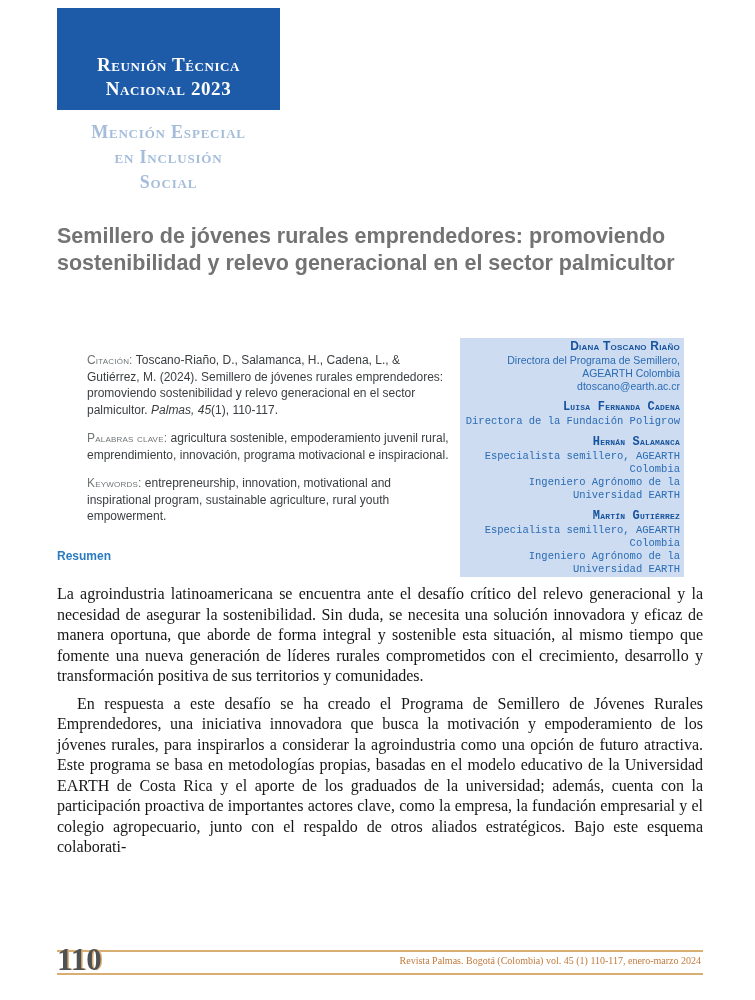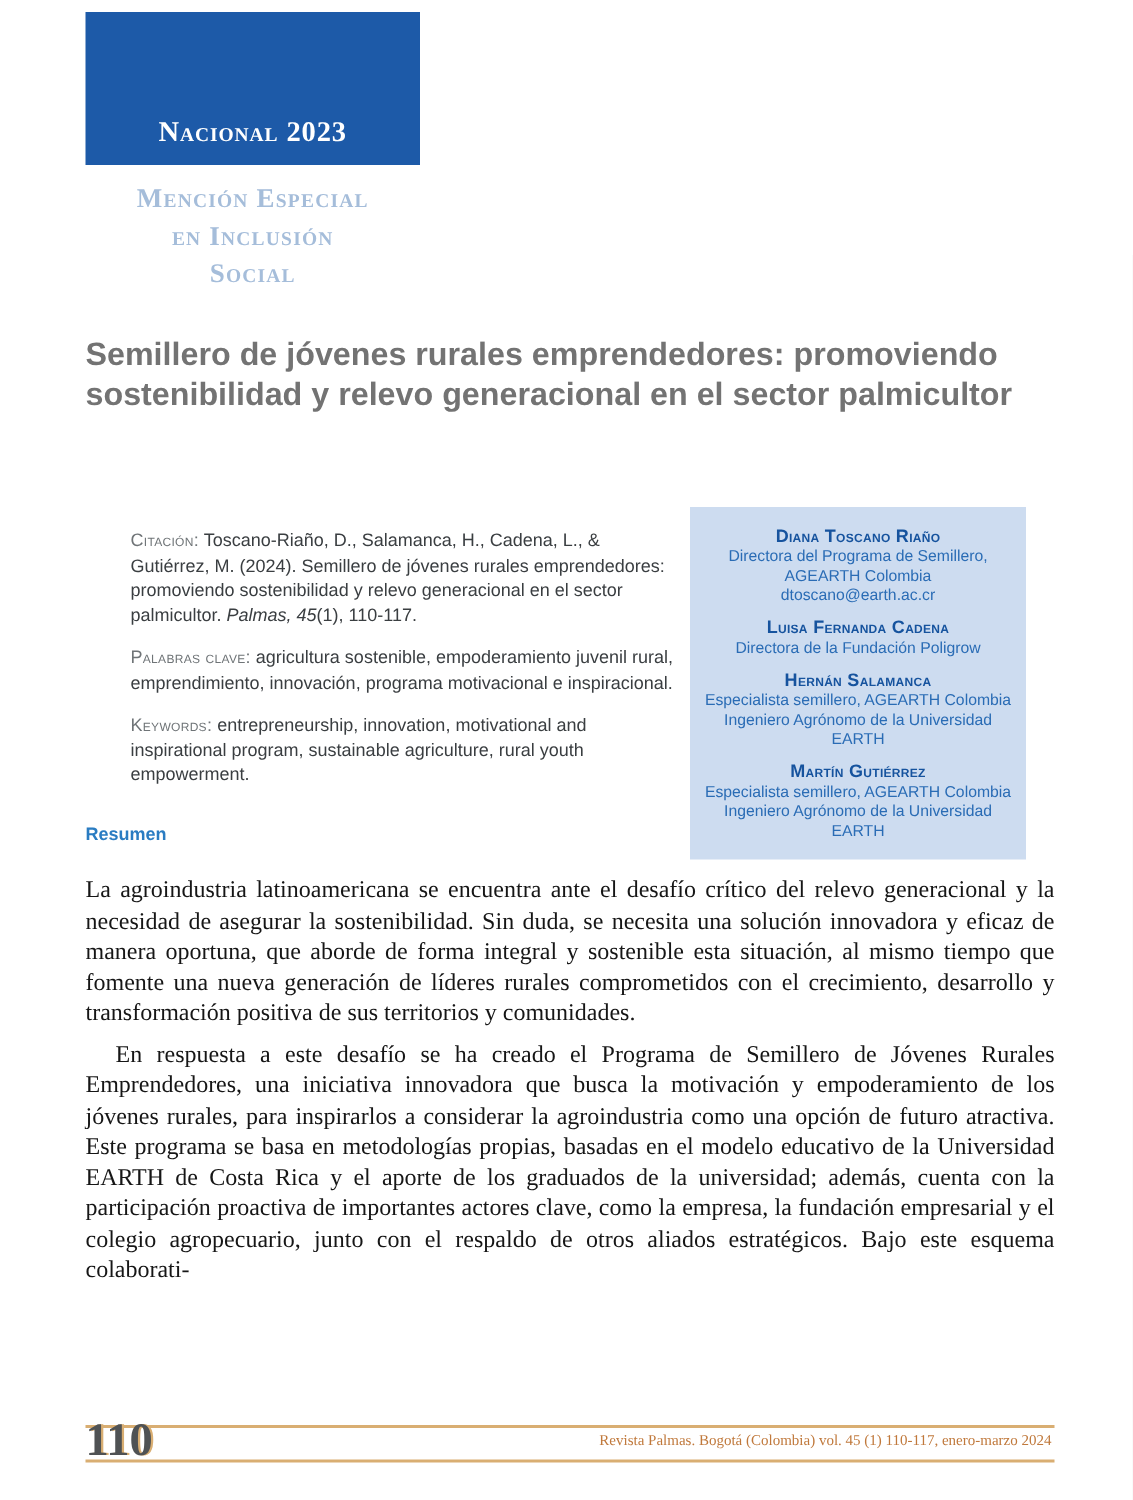--- a/index.html
+++ b/index.html
@@ -32,22 +32,22 @@
   .title-es{position:absolute;left:57px;top:223px;width:650px;
     font-size:21.5px;line-height:27px;font-weight:700;color:#737373;}
   .title-en{position:absolute;left:57px;top:289px;width:650px;
     font-size:17px;line-height:22.5px;font-weight:700;font-style:italic;color:var(--subtitle-gray);}
 
   .meta-col{position:absolute;left:57px;top:352px;width:392px;}
   .meta-p{font-size:12px;line-height:16.5px;color:var(--meta-text);margin-bottom:12px;margin-left:30px;}
   .meta-label{font-variant:small-caps;color:var(--label-gray);letter-spacing:0.2px;}
 
   .authors-box{position:absolute;left:460px;top:338px;width:224px;background:var(--authors-bg);
-    padding:12px 4px;text-align:center;}
-  .author + .author{margin-top:7px;}
+    padding:1px 4px;text-align:right;}
+  .author + .author{margin-top:7px;font-family:Liberation Mono, monospace;}
   .author-name{font-variant:small-caps;font-weight:700;font-size:12px;line-height:15px;
     color:var(--authors-name);letter-spacing:0.2px;}
   .author-line{font-size:10.5px;line-height:13px;color:var(--authors-text);}
   .author-email{cursor:pointer;}
 
   .section-heading{position:absolute;left:57px;top:549px;font-size:12px;font-weight:700;color:var(--heading-blue);}
 
   .body-copy{position:absolute;left:57px;top:584px;width:646px;
     font-family:"Liberation Serif",serif;font-size:16px;line-height:20.5px;color:#161616;text-align:justify;}
   .body-copy p + p{margin-top:7px;text-indent:20px;}
@@ -60,20 +60,21 @@
     font-size:31px;line-height:38px;color:var(--page-number);text-shadow:1.5px 0 0 var(--rule-tan);}
   .footer-text{position:absolute;right:2px;top:14px;font-family:"Liberation Serif",serif;
     font-size:10px;color:var(--footer-orange);}
 </style>
 </head>
 <body>
 
 <div class="page">
 
   <div class="banner">
+    <div class="banner-line">Reunión Técnica</div>
     <div class="banner-line">Nacional 2023</div>
   </div>
 
   <div class="mention">
     <div class="mention-line">Mención Especial</div>
     <div class="mention-line">en Inclusión</div>
     <div class="mention-line">Social</div>
   </div>
 
   <h1 class="title-es">Semillero de jóvenes rurales emprendedores: promoviendo sostenibilidad y relevo generacional en el sector palmicultor</h1>

